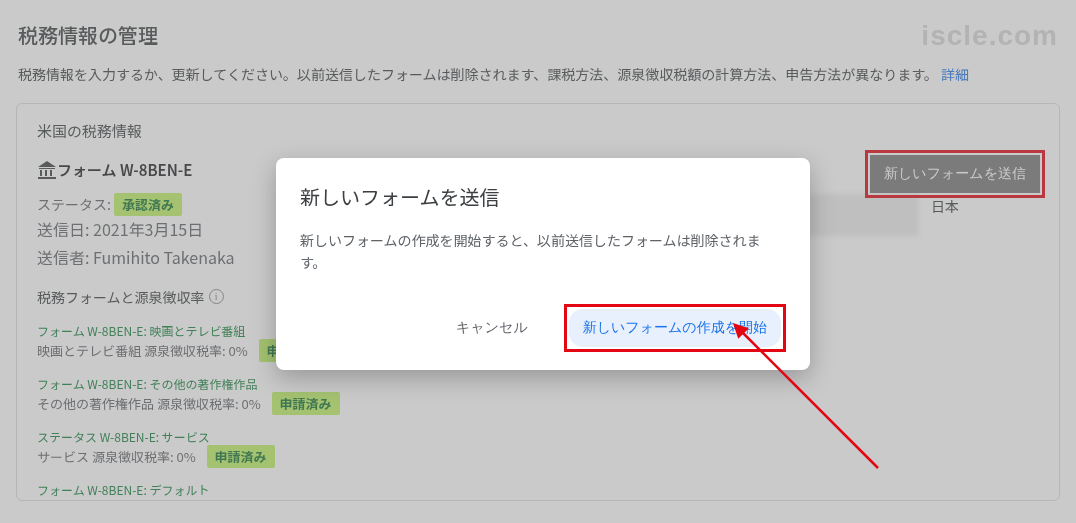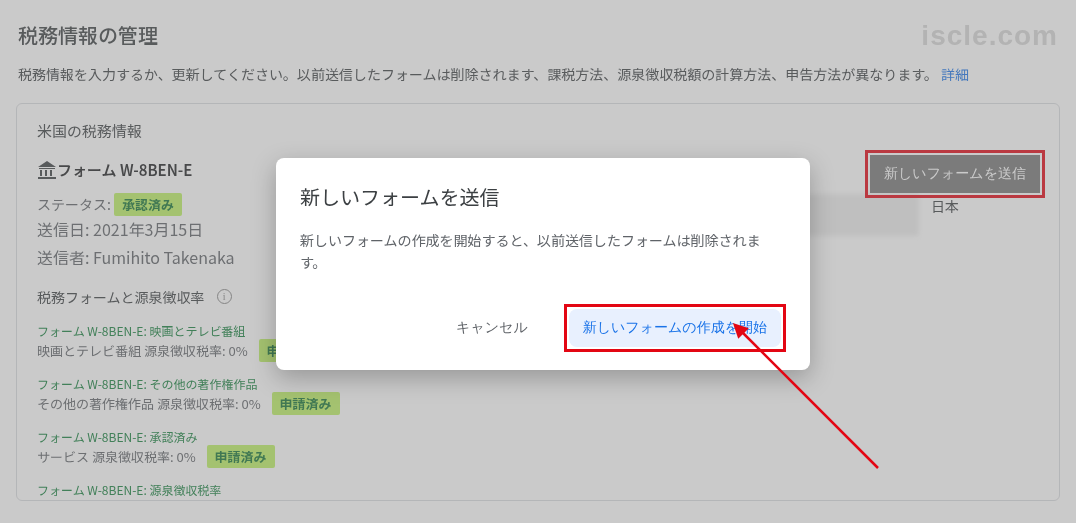--- a/index.html
+++ b/index.html
@@ -93,21 +93,21 @@
       filter: blur(2px);
       opacity: 0.6;
       border-radius: 3px;
     }
     .section-label {
       font-size: 14px;
       color: #3c4043;
       margin: 16px 0 10px 0;
       display: flex;
       align-items: center;
-      gap: 12px;
+      gap: 4px;
     }
     .info-icon {
       width: 15px; height: 15px;
       border: 1.3px solid #888;
       border-radius: 50%;
       display: inline-flex;
       align-items: center;
       justify-content: center;
       font-size: 10px;
       color: #888;
@@ -193,21 +193,21 @@
       padding: 2px;
       display: inline-block;
     }
     .btn-primary {
       background: #e8f0fe;
       color: #1a73e8;
       border: none;
       font-size: 14px;
       padding: 10px 14px;
       cursor: pointer;
-      border-radius: 8px;
+      border-radius: 14px;
     }
 
     .arrow {
       position: absolute;
       z-index: 11;
       left: 728px;
       top: 318px;
       pointer-events: none;
     }
   </style>
@@ -268,28 +268,28 @@
       </div>
     </div>
     <div>
       <a class="form-link" href="#">フォーム W-8BEN-E: その他の著作権作品</a>
       <div class="form-sub">
         <span>その他の著作権作品 源泉徴収税率: 0%</span>
         <span class="badge-green">申請済み</span>
       </div>
     </div>
     <div>
-      <a class="form-link" href="#">フォーム W-8BEN-E: 承認済み</a>
+      <a class="form-link" href="#">ステータス W-8BEN-E: サービス</a>
       <div class="form-sub">
         <span>サービス 源泉徴収税率: 0%</span>
         <span class="badge-green">申請済み</span>
       </div>
     </div>
     <div>
-      <a class="form-link" href="#">フォーム W-8BEN-E: 源泉徴収税率</a>
+      <a class="form-link" href="#">フォーム W-8BEN-E: デフォルト</a>
     </div>
   </div>
 </div>
 
 <div class="dim-overlay"></div>
 
 <div class="modal">
   <div class="modal-title">新しいフォームを送信</div>
   <div class="modal-body">新しいフォームの作成を開始すると、以前送信したフォームは削除されます。</div>
   <div class="modal-actions">

